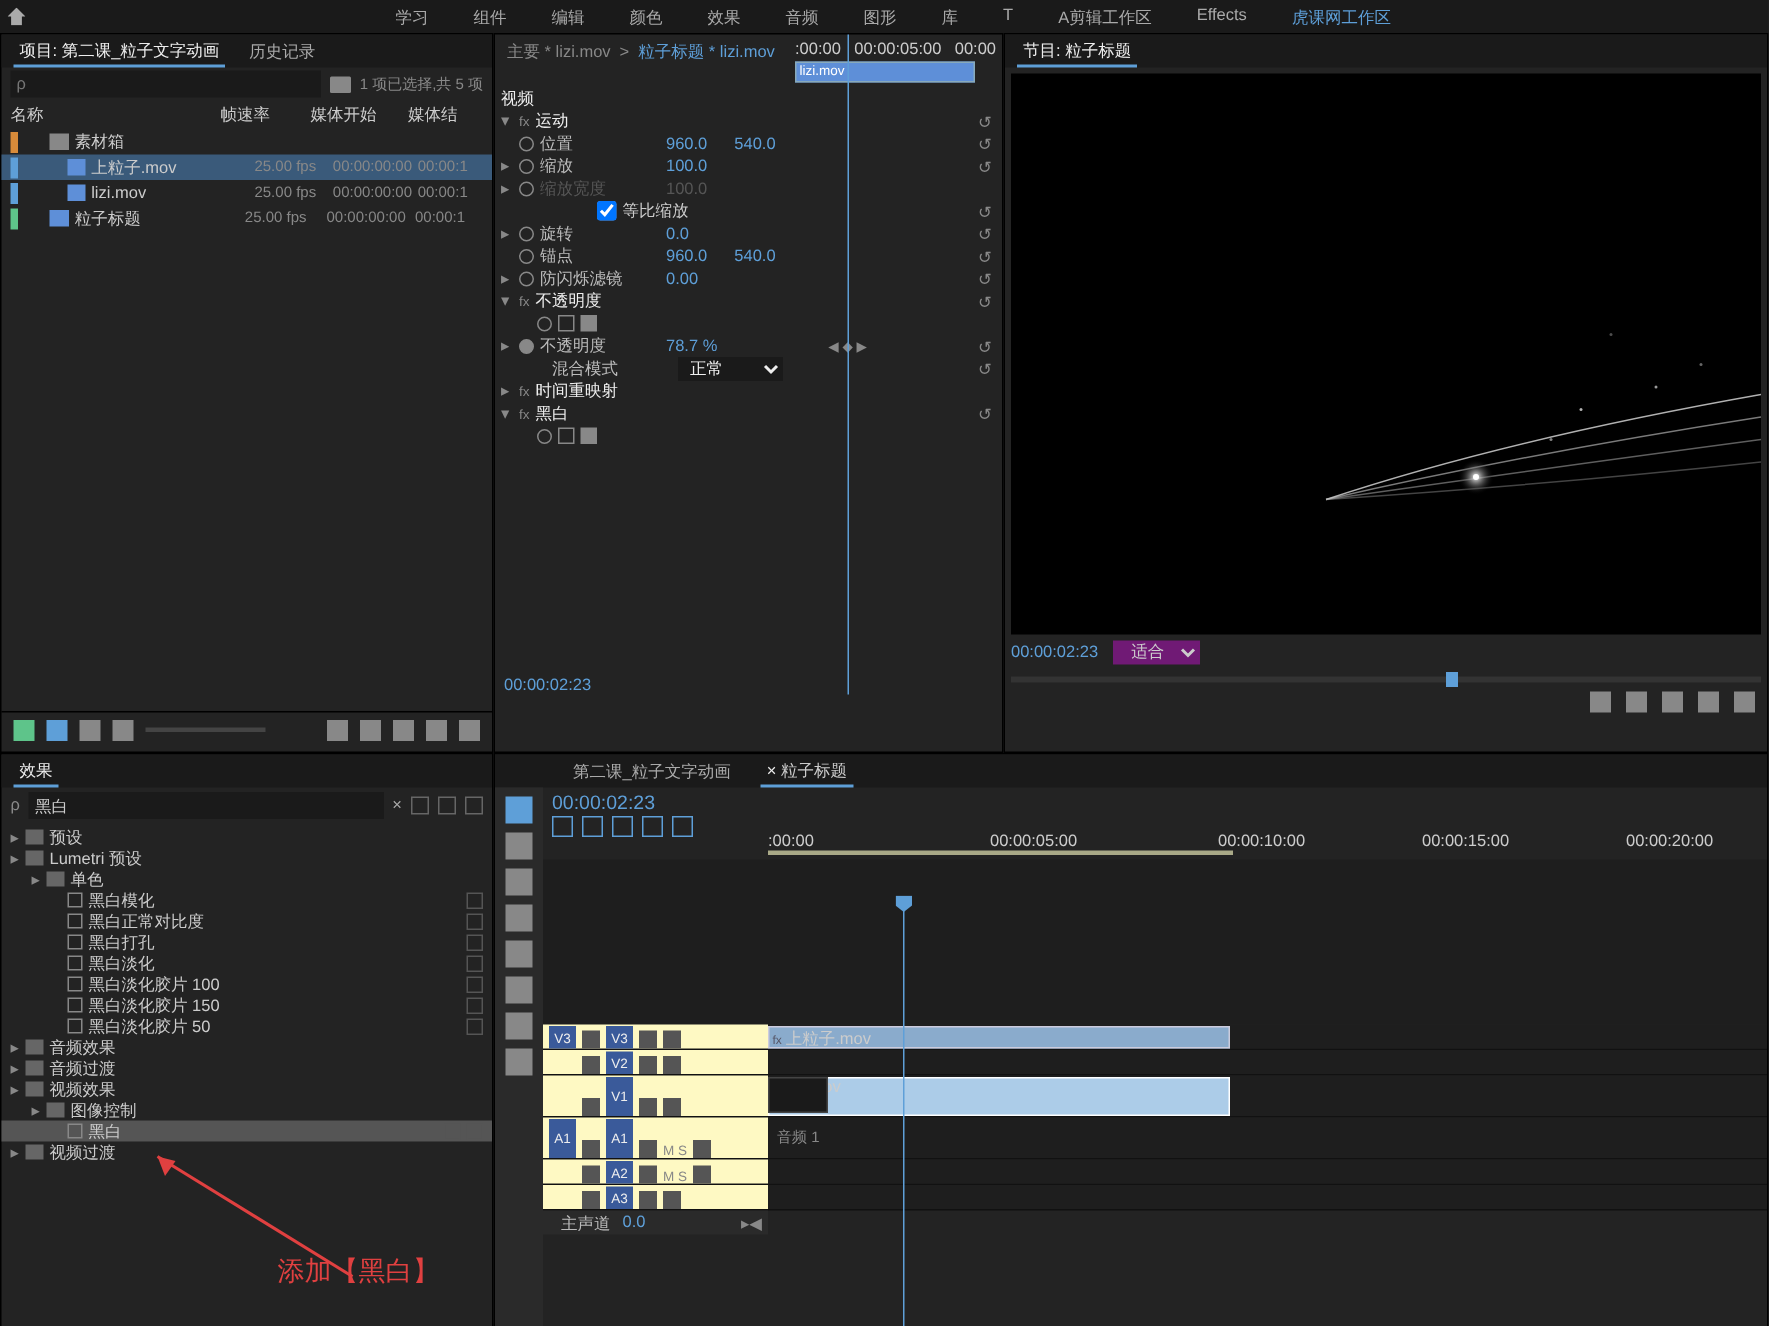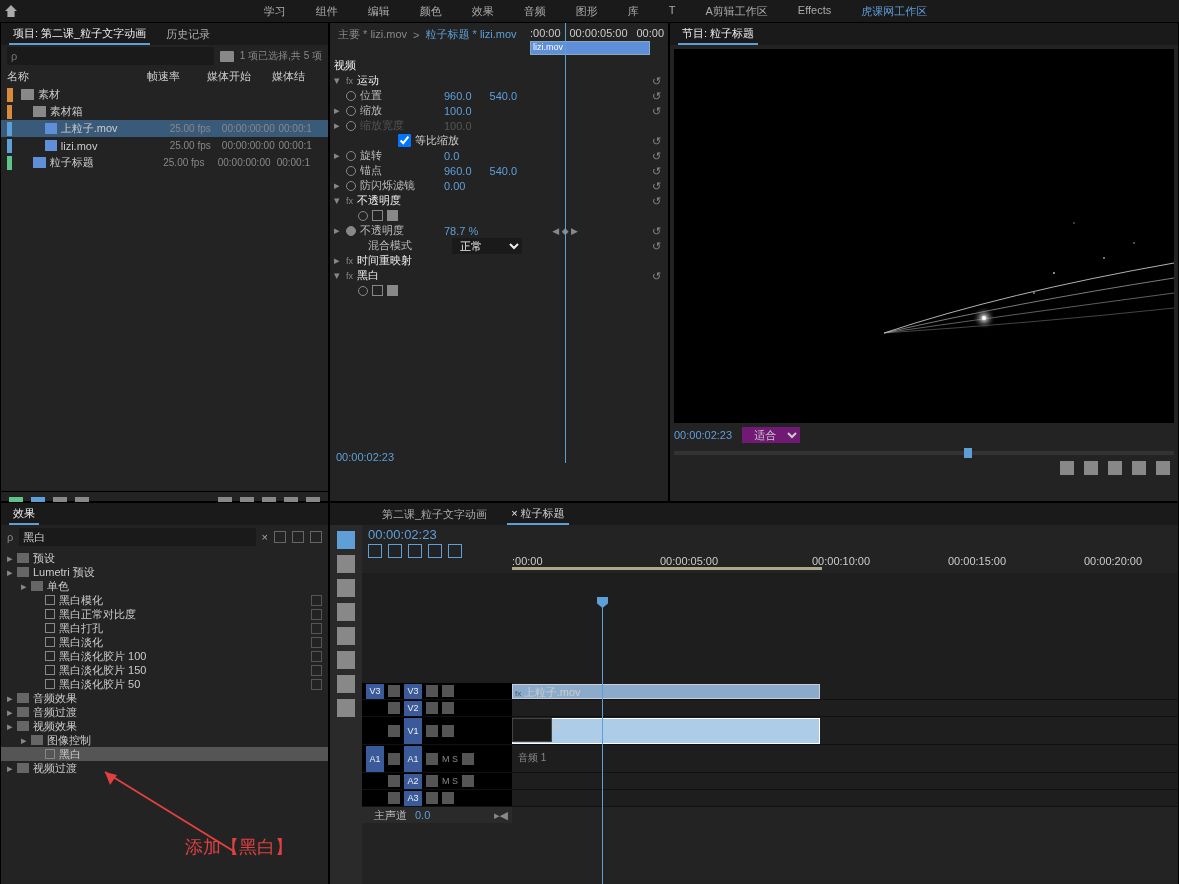--- a/index.html
+++ b/index.html
@@ -103,21 +103,21 @@
 .tl-snap{display:flex;gap:6px;margin-top:2px}
 .tl-snap .ico{width:14px;height:14px;border:1px solid #5e9fd8}
 .tl-ruler{height:18px;position:relative;margin-left:150px;color:#888;font-size:9px}
 .tl-ruler span{position:absolute;top:0}
 .tl-work{position:absolute;top:12px;left:0;width:310px;height:3px;background:#aa8}
 .tl-playhead{position:absolute;left:240px;top:78px;width:1px;height:310px;background:#5e9fd8;z-index:5}
 .tl-playhead::before{content:"";position:absolute;top:-6px;left:-5px;width:11px;height:11px;background:#5e9fd8;clip-path:polygon(0 0,100% 0,100% 60%,50% 100%,0 60%)}
 .tl-tracks{flex:1;position:relative}
 .track{display:flex;height:17px;border-bottom:1px solid #111}
 .track.tall{height:28px}
-.track-head{width:150px;display:flex;align-items:center;gap:4px;padding:0 4px;background:#000000}
+.track-head{width:150px;display:flex;align-items:flex-end;gap:4px;padding:0 4px;background:#fef9c3}
 .track-head .tgt{width:18px;height:15px;background:#3a5a9a;color:#eee;font-size:9px;display:flex;align-items:center;justify-content:center}
 .track-head .lock{width:12px;height:12px;background:#555}
 .track-head .lbl{width:18px;height:15px;background:#3a5a9a;color:#eee;font-size:9px;display:flex;align-items:center;justify-content:center}
 .track-head .tog{width:12px;height:12px;background:#555}
 .track-content{flex:1;position:relative;background:#1e1e1e}
 .clip{position:absolute;top:1px;height:15px;background:#8aabcc;border:1px solid #ccd;font-size:9px;color:#223;padding:0 2px;overflow:hidden}
 .clip.tall{height:26px}
 .clip.sel{border:1px solid #fff}
 .clip .fx{font-size:8px;color:#556}
 .nest-clip{position:absolute;top:1px;left:0;width:40px;height:24px;background:#1a1a1a;border:1px solid #444}
@@ -158,29 +158,20 @@
       <span class="folder-icon"></span>
       <span class="sel-text">1 项已选择,共 5 项</span>
     </div>
     <div class="project-headers">
       <span>名称</span>
       <span>帧速率</span>
       <span>媒体开始</span>
       <span>媒体结</span>
     </div>
     <div id="proj-rows">
-        <div class="proj-row">
-          <span class="chip o"></span>
-          <span style="width:0px"></span>
-          <span class="clip-icon folder"></span>
-          <span class="name">素材</span>
-          <span class="fps"></span>
-          <span class="start"></span>
-          <span class="end"></span>
-        </div>
         <div class="proj-row">
           <span class="chip o"></span>
           <span style="width:14px"></span>
           <span class="clip-icon folder"></span>
           <span class="name">素材箱</span>
           <span class="fps"></span>
           <span class="start"></span>
           <span class="end"></span>
         </div>
         <div class="proj-row sel">

